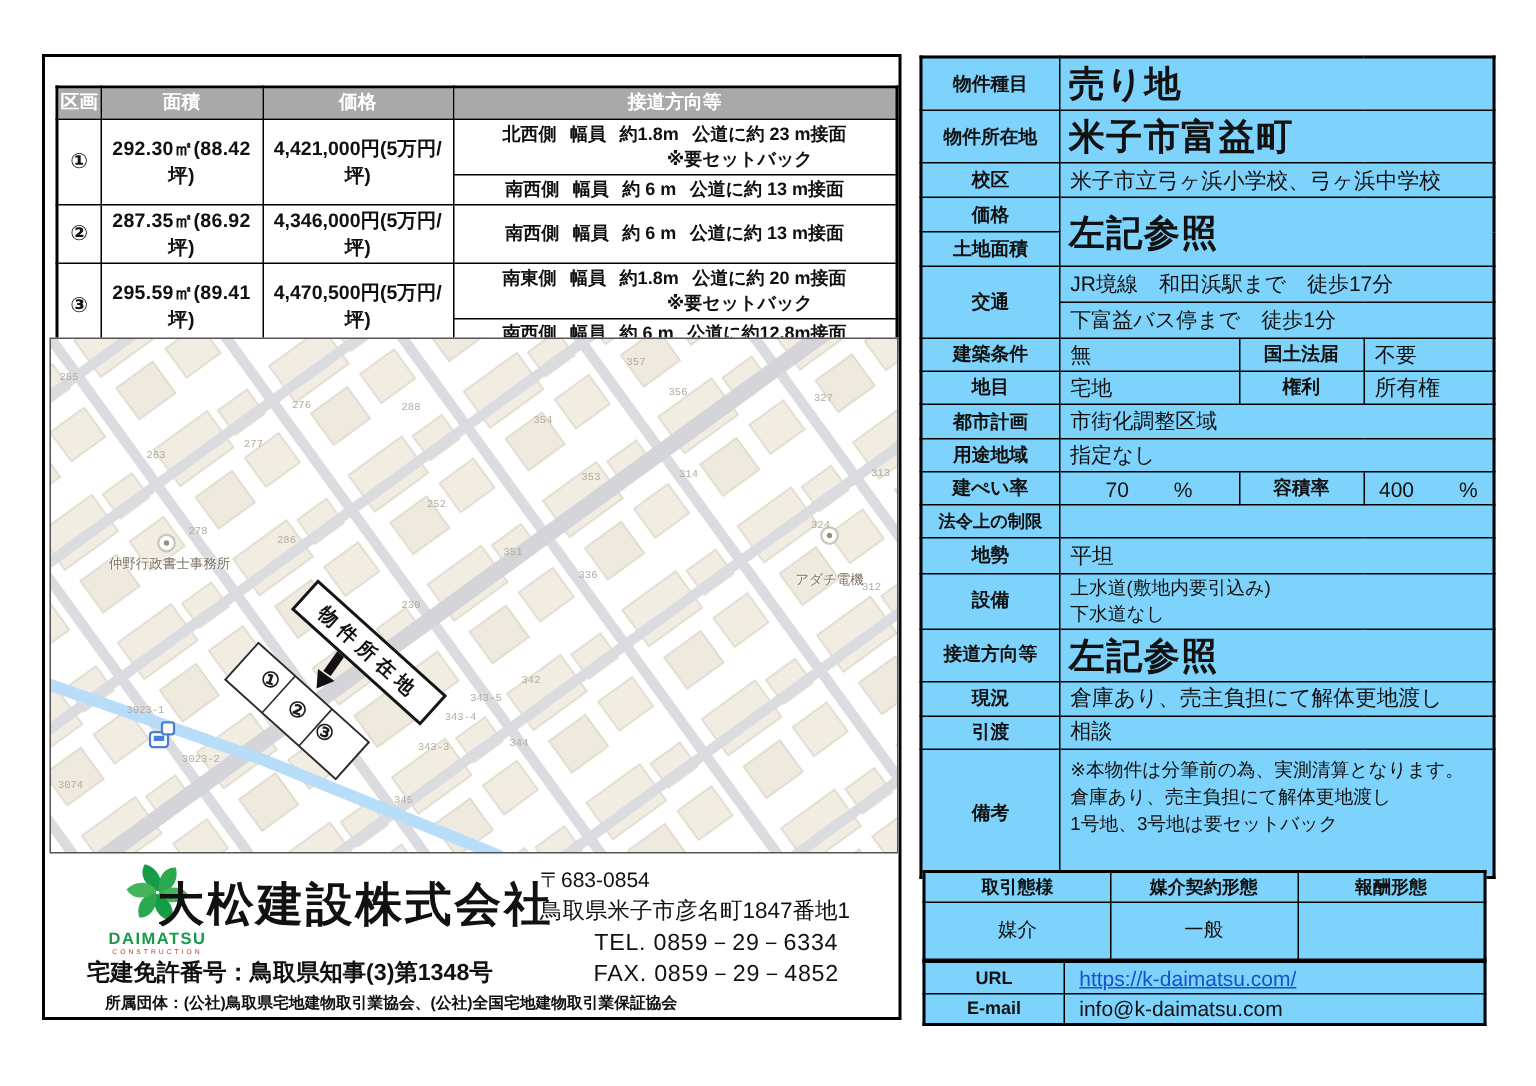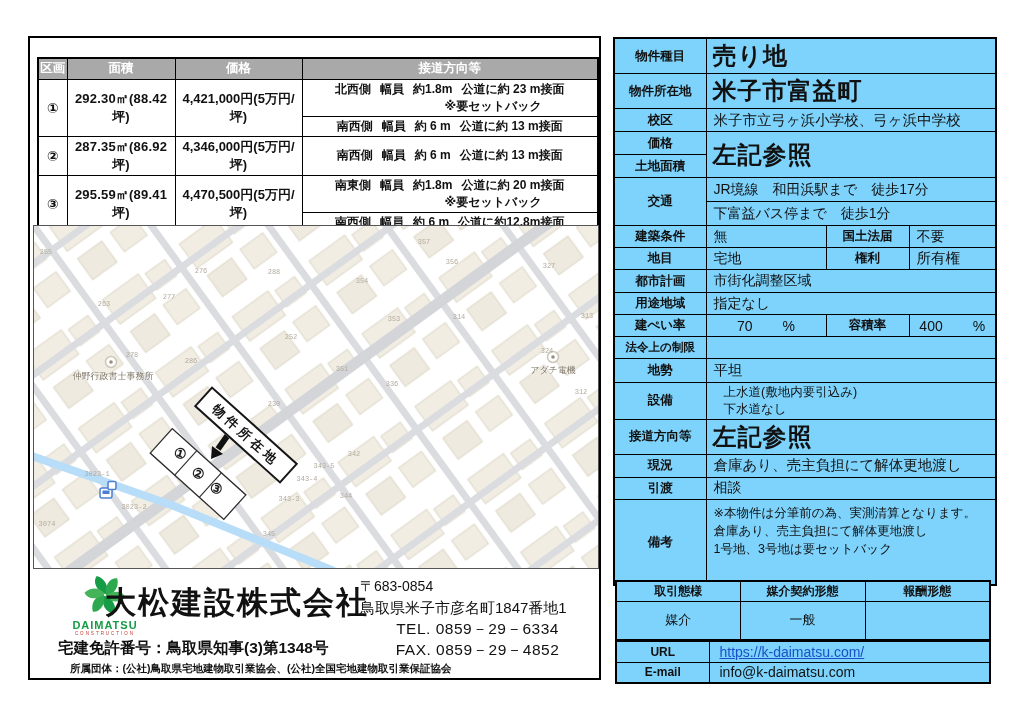--- a/index.html
+++ b/index.html
@@ -50,21 +50,21 @@
   
   .spec,.txn,.ct{border-collapse:collapse;table-layout:fixed;position:absolute;background:#7dd3fc;}
   .spec{left:613px;top:37px;width:382px;border:2px solid #000;}
   .spec td{border:1px solid #000;overflow:hidden;}
   .lb{font-weight:bold;font-size:12.5px;text-align:center;}
   .lbs{font-weight:bold;font-size:11.5px;text-align:center;}
   .v{font-size:14px;padding-left:7px;}
   .v15{font-size:14.5px;padding-left:7px;}
   .vbig{font-size:24px;font-weight:bold;padding-left:6px;letter-spacing:1px;white-space:nowrap;}
   .pct{display:flex;justify-content:center;gap:30px;font-size:14px;}
-  .two{font-size:12.5px;line-height:1.35;padding-left:17px;}
+  .two{font-size:12.5px;line-height:1.35;padding-left:7px;}
   .rmk{font-size:12.5px;line-height:1.45;padding:4px 7px;vertical-align:top;}
   .spec td.rmk{vertical-align:top;}
 
   .txn{left:615px;top:580px;width:374px;border:2px solid #000;}
   .txn td{border:1px solid #000;text-align:center;}
   .txn .h td{font-size:12px;font-weight:bold;}
   .txn .r td{font-size:13px;}
 
   .ct{left:615px;top:640px;width:374px;border:2px solid #000;}
   .ct td{border:1px solid #000;}
@@ -223,21 +223,21 @@
       <span class="pn" style="left:290px;top:240px">343-5</span>
       <span class="pn" style="left:273px;top:253px">343-4</span>
       <span class="pn" style="left:255px;top:273px">343-3</span>
       <span class="pn" style="left:312px;top:270px">344</span>
       <span class="pn" style="left:235px;top:308px">345</span>
       <span class="pn" style="left:100px;top:281px">3023-2</span>
       <span class="pn" style="left:63px;top:248px">3023-1</span>
       <span class="pn" style="left:13px;top:298px">3074</span>
 
       <span class="poi" style="left:79px;top:150px">仲野行政書士事務所</span>
-      <span class="poi" style="left:519px;top:144px">アダチ電機</span>
+      <span class="poi" style="left:519px;top:161px">アダチ電機</span>
 
       <span class="lotn" style="left:146px;top:228px">①</span>
       <span class="lotn" style="left:164px;top:248px">②</span>
       <span class="lotn" style="left:182px;top:263px">③</span>
 
       <div class="proplab">物件所在地</div>
     </div>
 
     <div class="company">
       <div class="logo">

